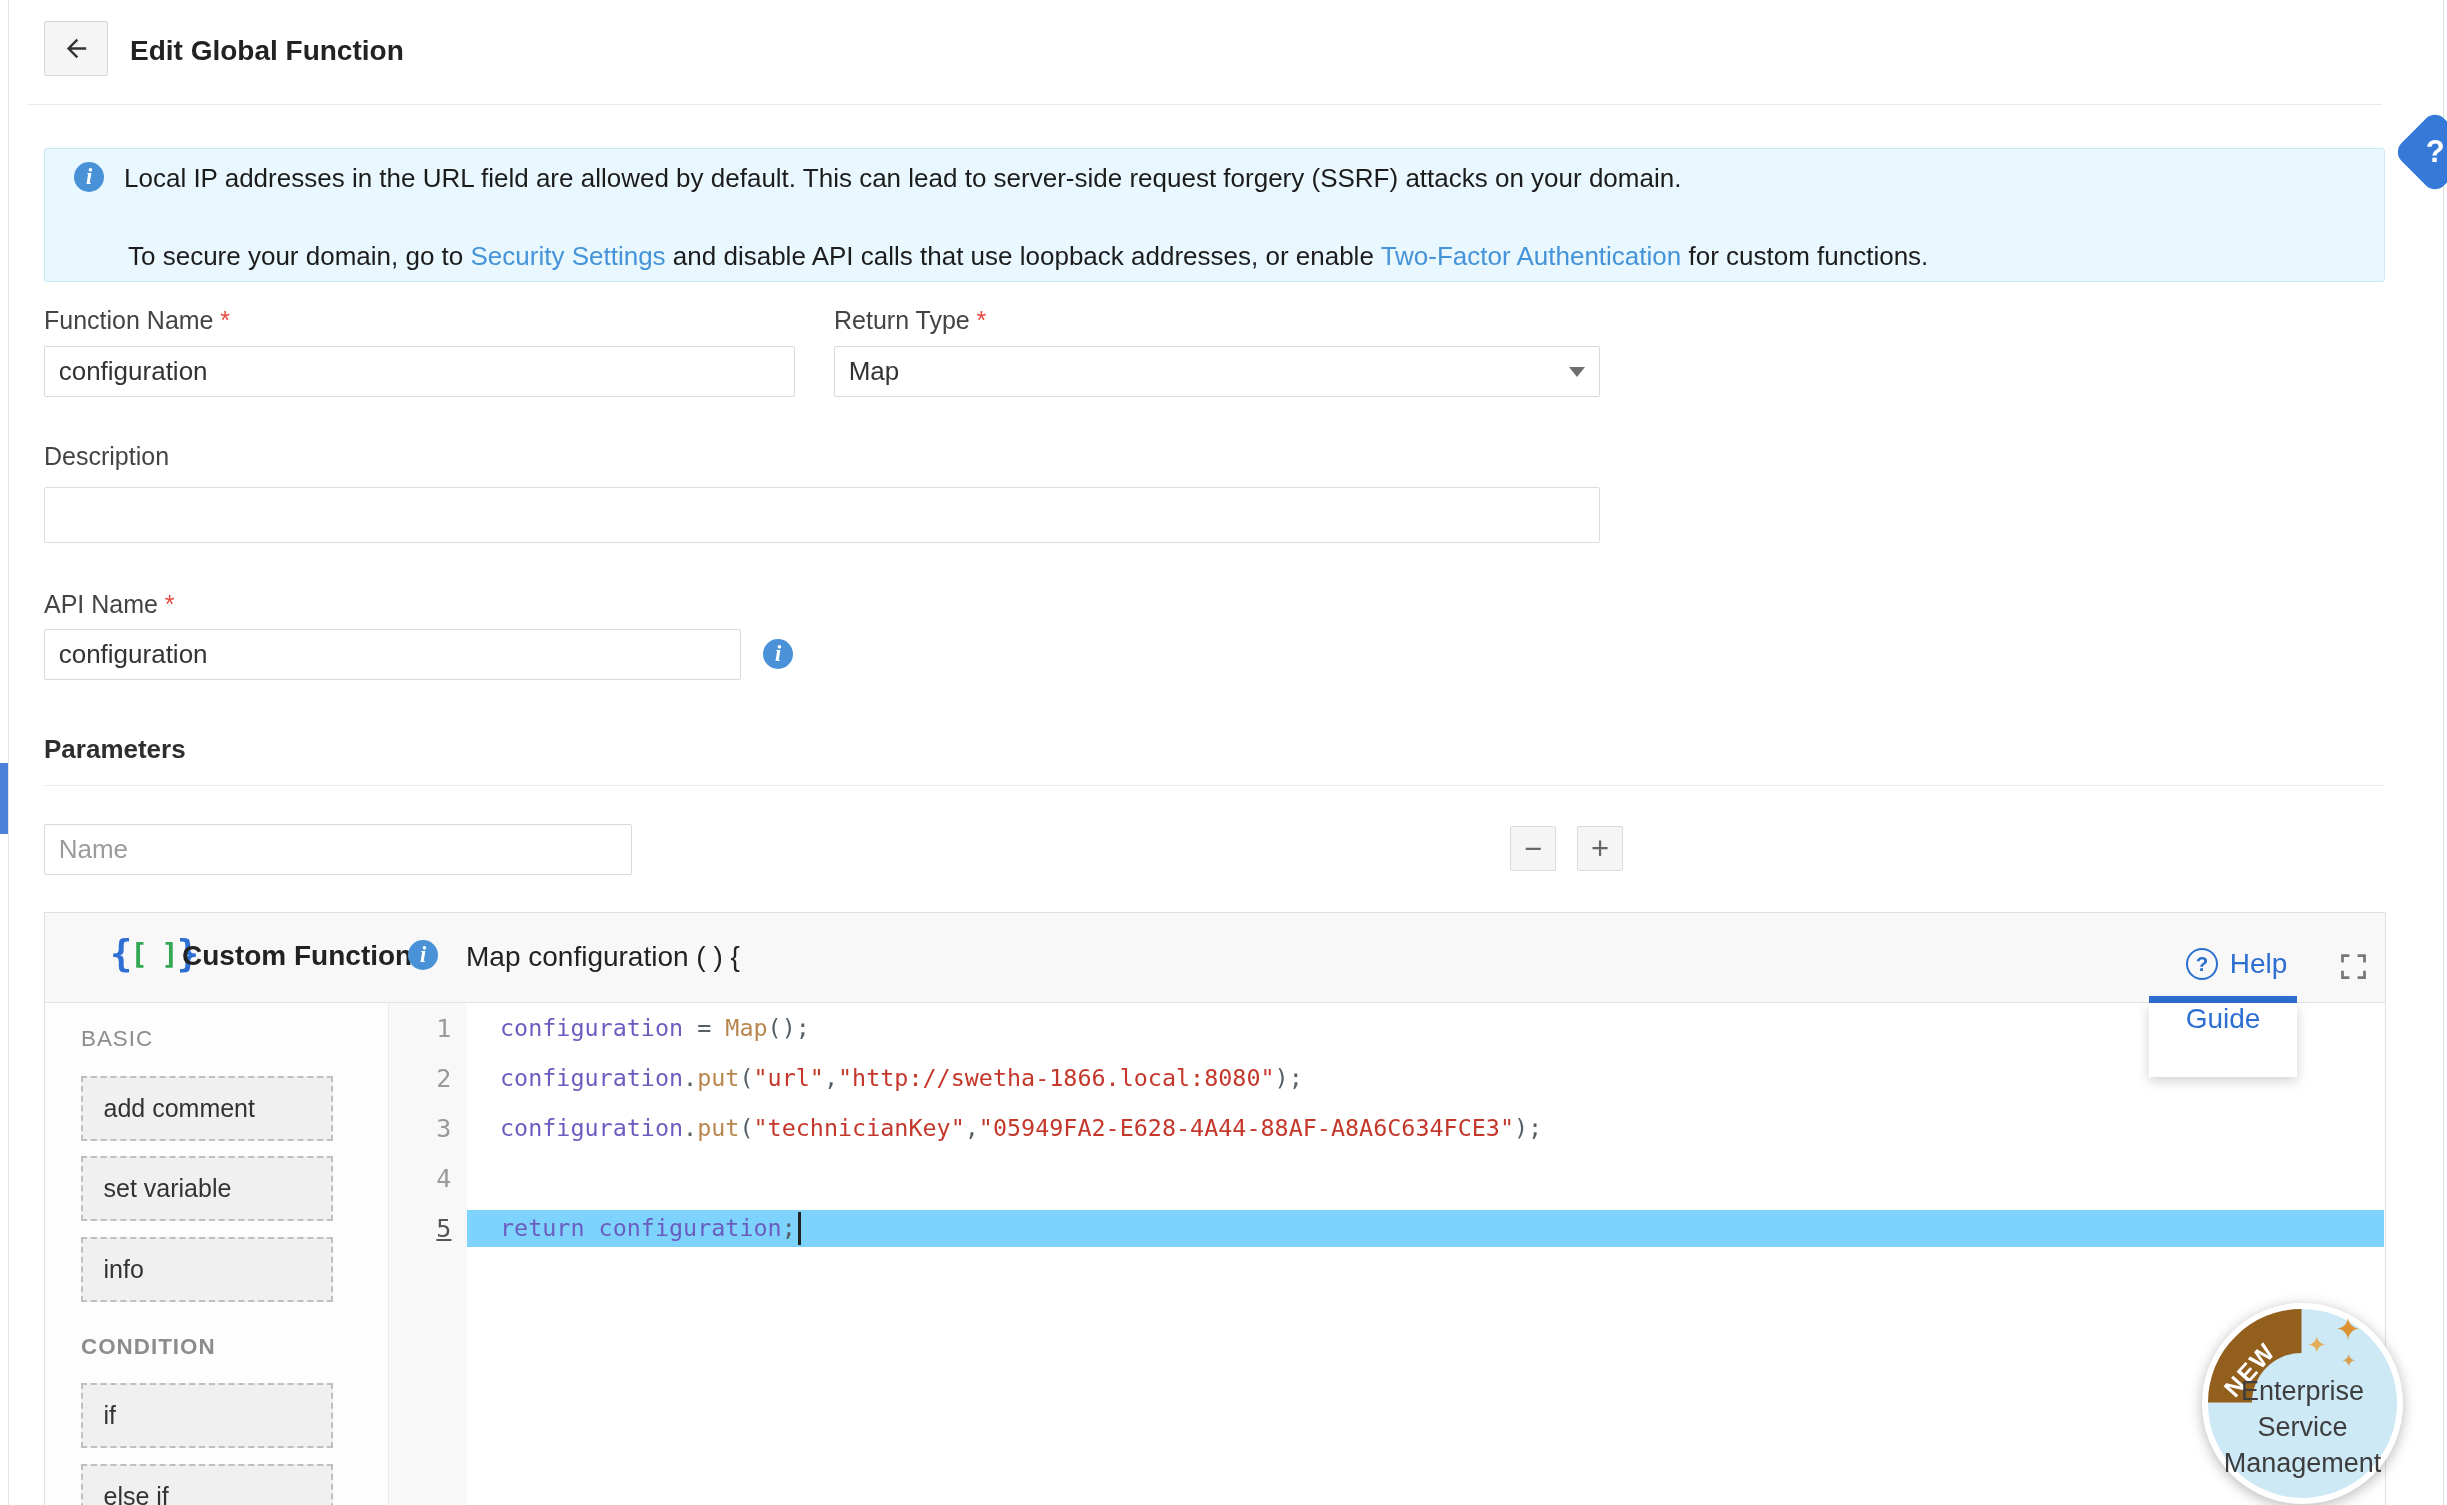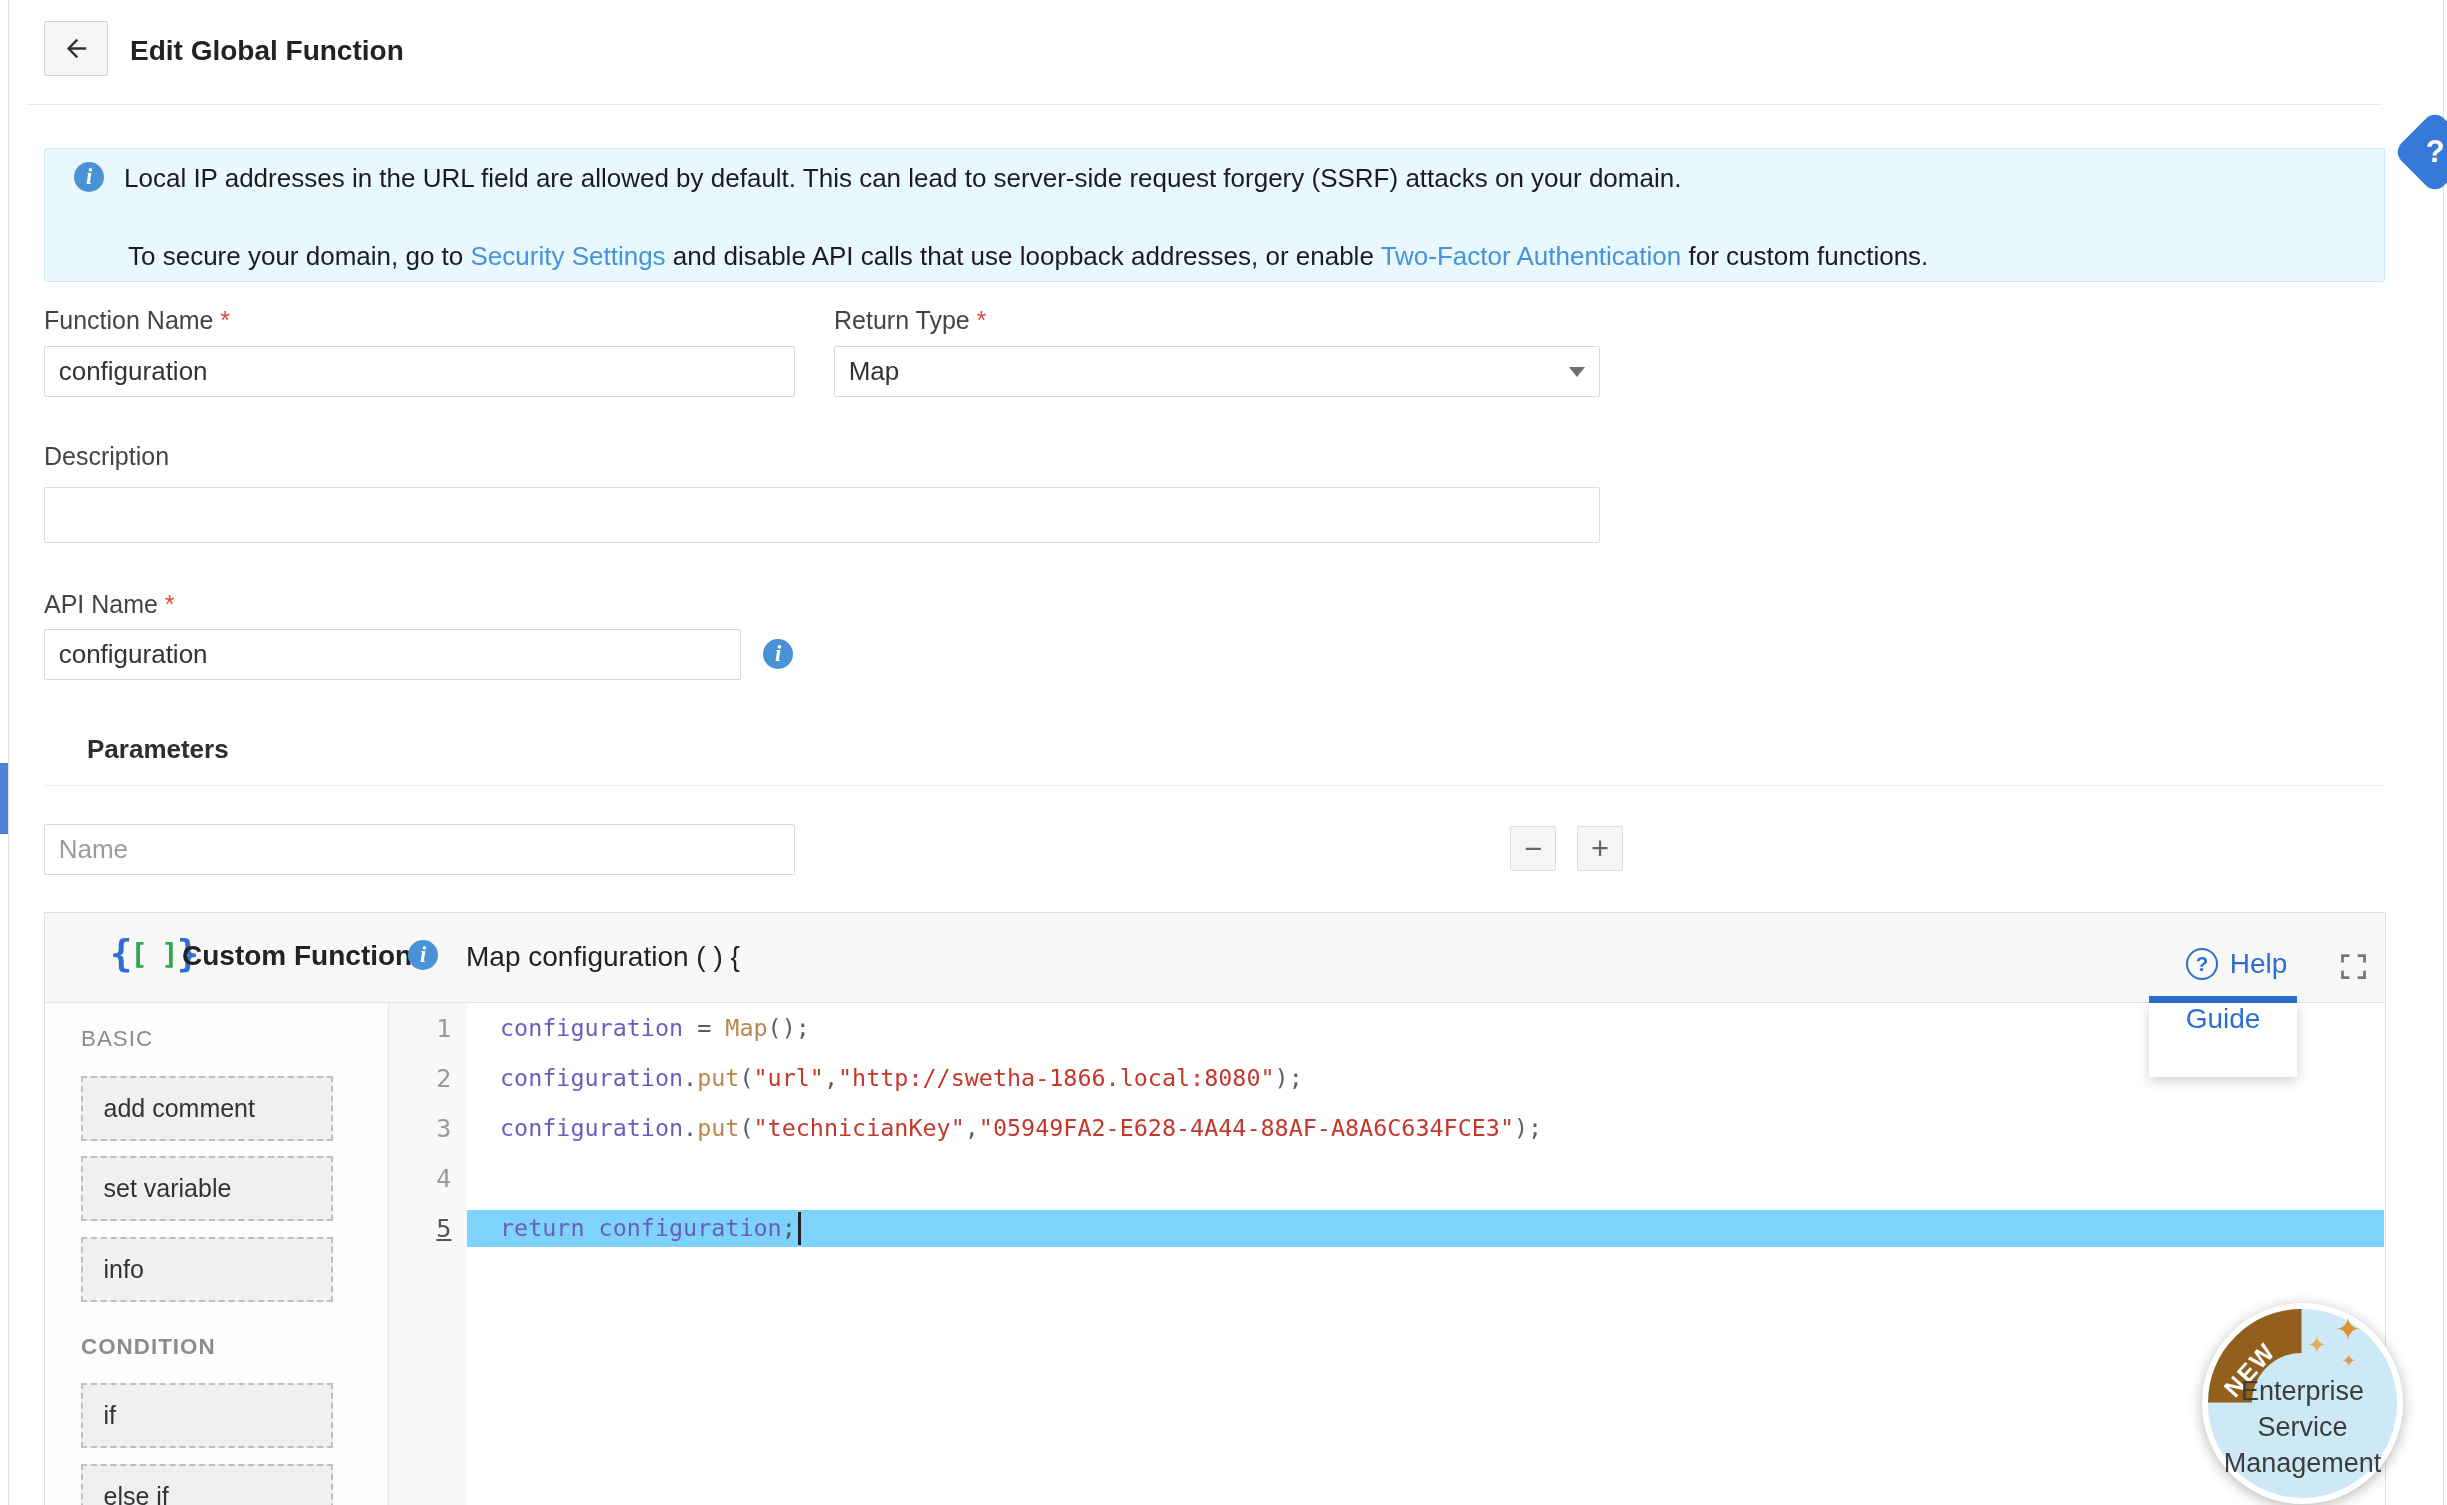--- a/index.html
+++ b/index.html
@@ -27,32 +27,32 @@
   .banner-icon{left:74px;top:162px;}
   .banner-line1{left:124px;top:163px;font-size:26px;color:#1c1c1c;}
   .banner-line2{left:128px;top:241px;font-size:26px;color:#1c1c1c;}
   .blue-link{color:#4593d8;cursor:pointer;}
 
   
   .form-label{font-size:25px;color:#444;}
   .req{color:#e5493d;margin-left:6.8px;}
   .fn-label{left:44px;top:306px;} .rt-label{left:834px;top:306px;}
   .desc-label{left:44px;top:442px;text-align:center;} .api-label{left:44px;top:590px;}
-  .params-heading{left:44px;top:734px;font-size:26px;font-weight:bold;color:#2e2e2e;margin-left:43px;}
+  .params-heading{left:44px;top:734px;font-size:26px;font-weight:bold;color:#2e2e2e;}
   .params-divider{left:44px;top:785px;width:2341px;height:1px;background:#ededed;}
 
   .txt-input{border:1px solid #d9d9d9;border-radius:2px;font-family:"Liberation Sans",sans-serif;
              font-size:26px;color:#333;padding:0 13.7px;box-sizing:border-box;background:#fff;outline:none;}
   .txt-input::placeholder{color:#9b9b9b;}
   .fn-input{left:44px;top:346px;width:751px;height:51px;}
   .api-input{left:44px;top:629px;width:697px;height:51px;}
   .api-info{left:763px;top:639px;}
   .desc-box{left:44px;top:487px;width:1556px;height:56px;border:1px solid #dcdcdc;border-radius:2px;
             resize:none;box-sizing:border-box;outline:none;}
-  .param-name{left:44px;top:824px;width:751px;height:51px;}
+  .param-name{left:44px;top:824px;width:588px;height:51px;}
 
   .select-box{border:1px solid #d9d9d9;border-radius:2px;background:#fff;display:flex;align-items:center;
               box-sizing:border-box;cursor:pointer;font-size:26px;padding:0 13.7px;position:absolute;}
   .rt-select{left:834px;top:346px;width:766px;height:51px;color:#333;}
   .param-type{left:775px;top:824px;width:678px;height:51px;color:#8a8a8a;}
   .caret{margin-left:auto;width:0;height:0;border-left:8.8px solid transparent;border-right:8.8px solid transparent;
          border-top:10.7px solid #6e6e6e;}
 
   .sq-btn{width:46px;height:45px;background:#f5f5f5;border:1px solid #dcdcdc;border-radius:2px;
           display:flex;align-items:center;justify-content:center;font-size:31px;color:#666;

